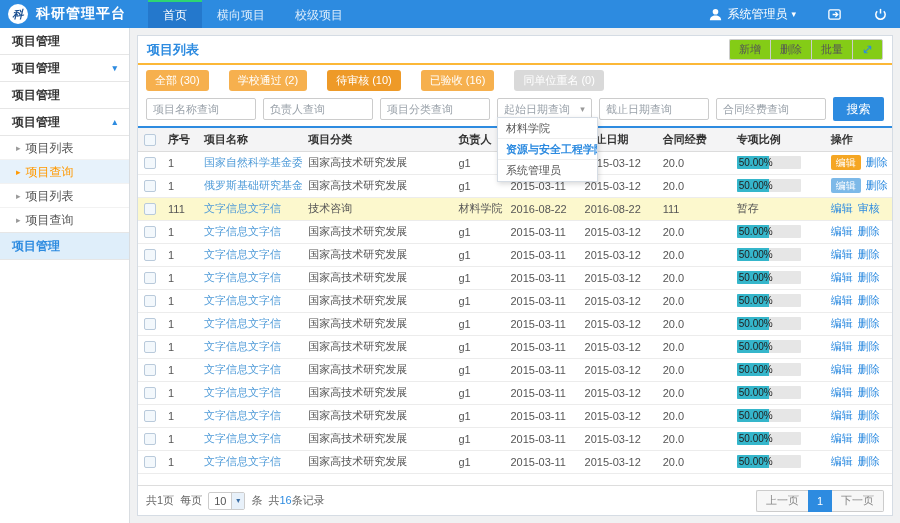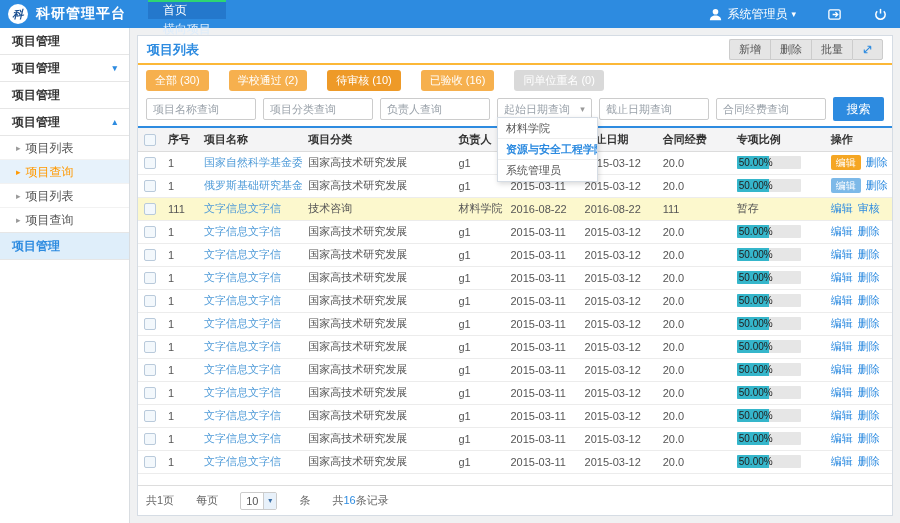--- a/index.html
+++ b/index.html
@@ -15,21 +15,21 @@
     height:28px; background:var(--c-topbar,#2d8be0);
     display:flex; align-items:stretch; color:#fff;
   }
   .logo-wrap { display:flex; align-items:center; padding-left:8px; }
   .logo {
     width:20px; height:20px; border-radius:50%; background:#fff;
     color:#1b4f8f; font-size:11px; font-style:italic; font-weight:bold;
     display:flex; align-items:center; justify-content:center;
   }
   .brand { display:flex; align-items:center; font-size:14px; font-weight:bold; padding:0 22px 0 8px; letter-spacing:1px; }
-  .nav { display:flex;flex-direction:column; }
+  .nav { display:flex; }
   .nav-item {
     display:flex; align-items:center; padding:0 15px; color:#dcecfb; cursor:pointer;
     border-top:2px solid transparent;
   }
   .nav-item.active { background:#2478cc; color:#fff; border-top:2px solid var(--c-green,#2ed573); }
   .topbar-right { margin-left:auto; display:flex; align-items:center; gap:31px; padding-right:12px; }
   .user-box { display:flex; align-items:center; gap:4px; cursor:pointer; }
   .caret-down { font-size:9px; color:#fff; }
   .tb-icon { width:15px; height:15px; cursor:pointer; display:block; }
   
@@ -58,21 +58,21 @@
     height:100%; background:#fff; border:1px solid #d5dce4;
     display:flex; flex-direction:column;
   }
   .panel-header {
     height:29px; flex:none; display:flex; align-items:center; padding:0 9px;
     border-bottom:2px solid var(--c-yellow,#fcb837);
   }
   .panel-title { color:var(--c-accent,#2d8be0); font-weight:bold; font-size:13px; }
   .toolbar { margin-left:auto; display:flex; }
   .tool-btn {
-    height:21px; padding:0 9px; background:#e5e5e5; border:1px solid #ccc; border-right:none;
+    height:21px; padding:0 9px; background:#84cc16; border:1px solid #ccc; border-right:none;
     font-size:11px; color:#555; cursor:pointer; display:flex; align-items:center;
     font-family:"Liberation Sans", sans-serif;
     text-align:right;
   }
   .tool-btn:first-child { border-radius:2px 0 0 2px; }
   .tool-btn.icon-btn { border-right:1px solid #ccc; border-radius:0 2px 2px 0; }
   
   .filter-row { flex:none; display:flex; gap:20px; padding:5px 8px 3px; }
   .tag {
     padding:3px 9px; border-radius:3px; background:var(--c-tag,#f6b04e);
@@ -118,21 +118,21 @@
   .progress { position:relative; width:64px; height:13px; background:#e6e6e6; border-radius:1px; overflow:hidden; }
   .progress .fill { position:absolute; left:0; top:0; bottom:0; width:50%; background:var(--c-prog,#35b6cb); }
   .progress .ptext { position:absolute; left:2px; top:0; line-height:13px; font-size:10px; color:#222; }
   .op-link { color:var(--c-accent,#2d8be0); cursor:pointer; margin-right:5px; }
   .op-chip { color:#fff; padding:2px 5px; border-radius:2px; cursor:pointer; margin-right:5px; font-size:10px; }
   .op-chip.orange { background:var(--c-op-orange,#f5a623); }
   .op-chip.blue { background:var(--c-op-blue,#7db9e8); }
   
   .footer {
     margin-top:auto; flex:none; height:30px; border-top:1px solid #ddd;
-    display:flex; align-items:center; padding:4px 8px; color:#666; font-size:11px; gap:22px;
+    display:flex; align-items:center; padding:4px 8px; color:#666; font-size:11px; gap:6px;
   }
   .pp-select {
     display:inline-flex; align-items:center; border:1px solid #ccc; border-radius:2px;
     height:18px; background:#fff; cursor:pointer;
   }
   .pp-select .val { padding:0 5px; color:#555; }
   .pp-select .pp-caret {
     width:13px; height:16px; background:#e8f1fa; color:#3a6ea5; font-size:8px;
     display:flex; align-items:center; justify-content:center; border-left:1px solid #ccc;
   }
@@ -248,22 +248,22 @@
     <div class="filter-row" id="filter-row">
         <span class="tag">全部 (30)</span>
         <span class="tag">学校通过 (2)</span>
         <span class="tag active">待审核 (10)</span>
         <span class="tag">已验收 (16)</span>
         <span class="tag disabled">同单位重名 (0)</span>
       </div>
 
     <div class="search-row">
       <input class="s-input" placeholder="项目名称查询" style="">
+      <input class="s-input" placeholder="负责人查询" style="">
       <input class="s-input" placeholder="项目分类查询" style="">
-      <input class="s-input" placeholder="负责人查询" style="">
       <div class="s-select">
         <span>起始日期查询</span>
         <span class="caret">▾</span>
       </div>
       <input class="s-input" placeholder="截止日期查询" style="">
       <input class="s-input" placeholder="合同经费查询" style="">
       <button class="search-btn">搜索</button>
     </div>
 
     <div class="table-wrap">
@@ -536,20 +536,25 @@
       <span>共1页</span>
       <span>每页</span>
       <span class="pp-select">
         <span class="val">10</span>
         <span class="pp-caret">▾</span>
       </span>
       <span>条</span>
       <span>
         <span>共</span><span class="rec-count">16</span><span>条记录</span>
       </span>
+      <div class="pager">
+        <span class="pg-btn prev">上一页</span>
+        <span class="pg-cur">1</span>
+        <span class="pg-btn next">下一页</span>
+      </div>
     </div>
 
   </div>
 </div>
 
 <div class="dropdown" id="dropdown">
     <div class="dd-opt">材料学院</div>
     <div class="dd-opt active">资源与安全工程学院</div>
     <div class="dd-opt">系统管理员</div>
   </div>

